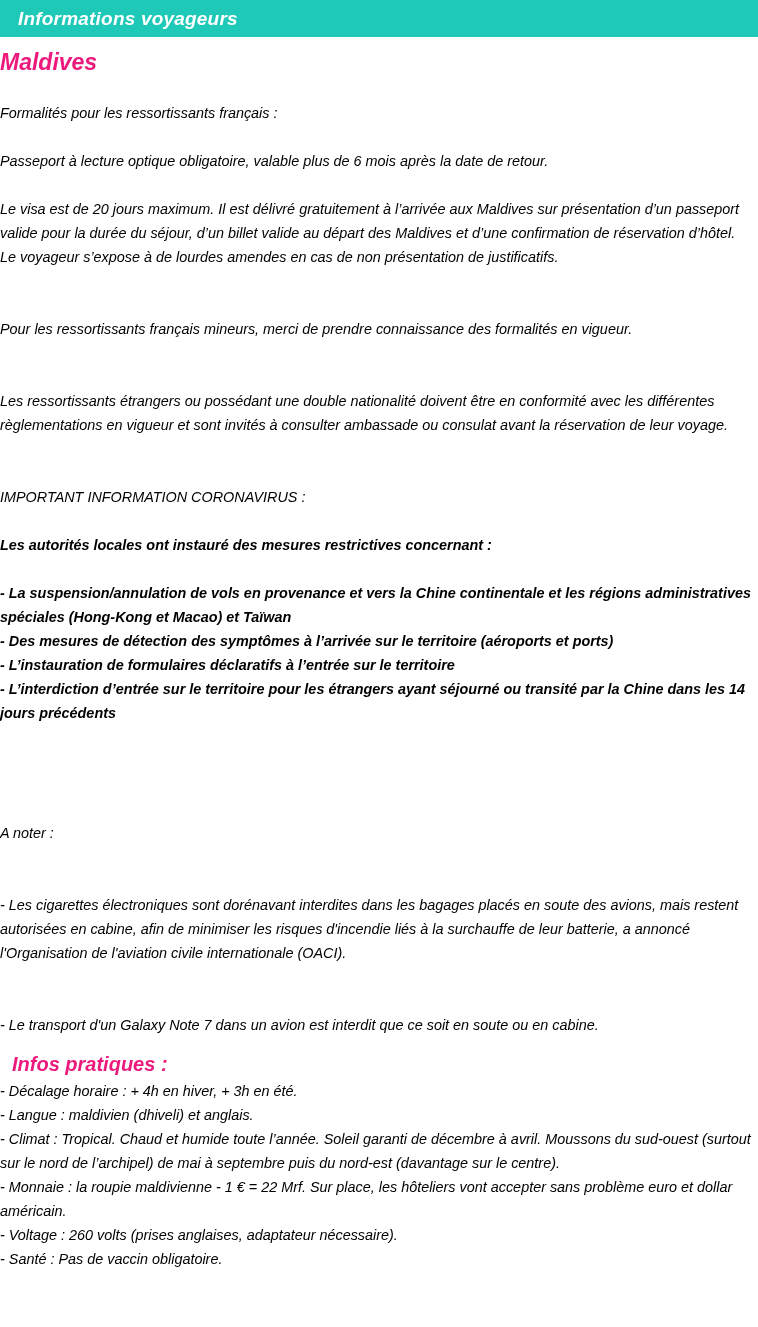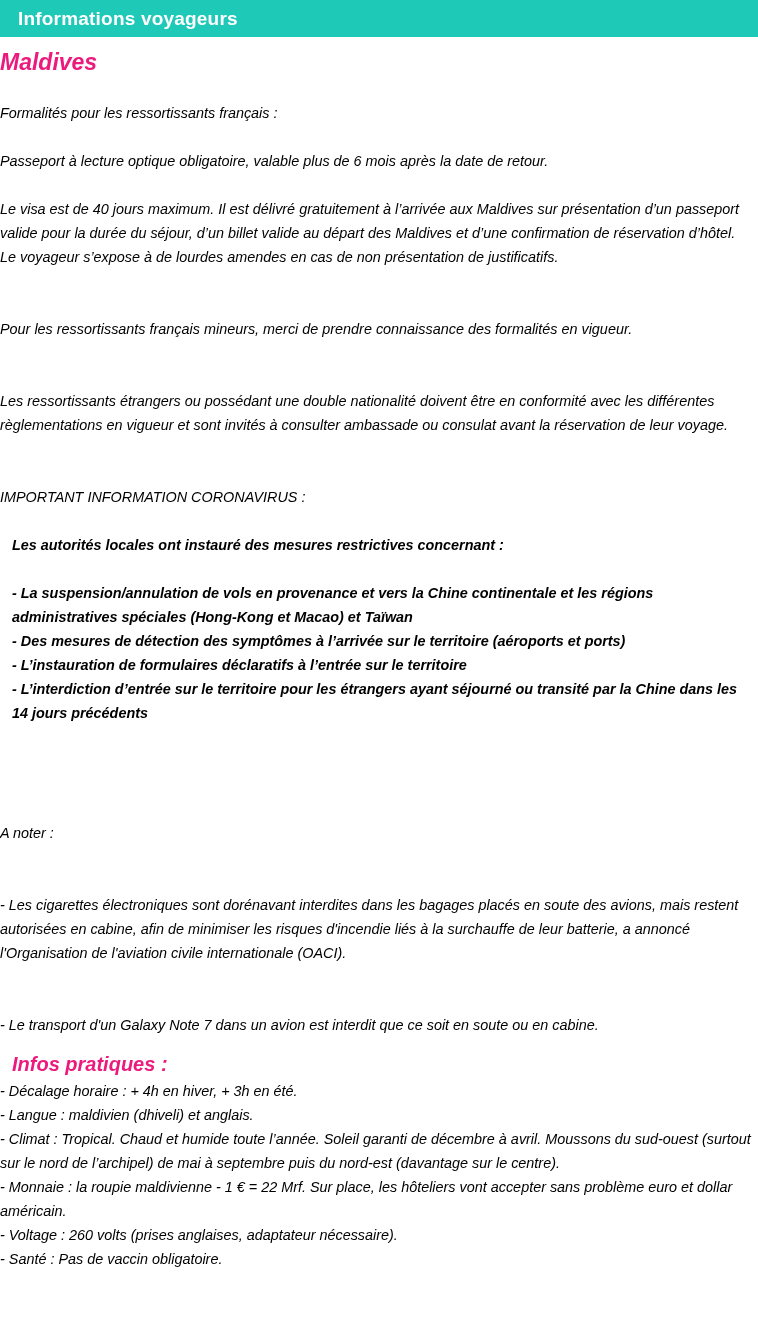--- a/index.html
+++ b/index.html
@@ -20,20 +20,21 @@
   .header-bar {
     background: #1ec9b7;
     height: 37px;
     display: flex;
     align-items: center;
     padding-left: 18px;
     box-sizing: border-box;
   }
   .header-title {
     color: #ffffff;
+    font-style: italic;
     font-weight: bold;
     font-size: 19px;
     letter-spacing: 0.2px;
   }
   .content {
     padding: 0 0 14px 0;
   }
   h1.destination {
     color: #ec1a7d;
     font-style: italic;
@@ -54,21 +55,20 @@
   p.para {
     font-style: italic;
     font-size: 14.4px;
     line-height: 24px;
     margin: 0;
     padding: 0 2px 0 0;
     color: #000000;
   }
   p.para.bold {
     font-weight: bold;
-    margin-left: 12px;
   }
   p.spacer {
     height: 24px;
     margin: 0;
   }
   p.spacer.big {
     height: 48px;
   }
   p.spacer.huge {
     height: 96px;
@@ -86,21 +86,21 @@
   <div class="content">
 
     <h1 class="destination">Maldives</h1>
 
     <div id="body-blocks">
         <p class="spacer"></p>
         <p class="para">Formalités pour les ressortissants français :</p>
         <p class="spacer"></p>
         <p class="para">Passeport à lecture optique obligatoire, valable plus de 6 mois après la date de retour.</p>
         <p class="spacer"></p>
-        <p class="para">Le visa est de 40 jours maximum. Il est délivré gratuitement à l’arrivée aux Maldives sur présentation d’un passeport valide pour la durée du séjour, d’un billet valide au départ des Maldives et d’une confirmation de réservation d’hôtel.</p>
+        <p class="para">Le visa est de 20 jours maximum. Il est délivré gratuitement à l’arrivée aux Maldives sur présentation d’un passeport valide pour la durée du séjour, d’un billet valide au départ des Maldives et d’une confirmation de réservation d’hôtel.</p>
         <p class="para">Le voyageur s’expose à de lourdes amendes en cas de non présentation de justificatifs.</p>
         <p class="spacer big"></p>
         <p class="para">Pour les ressortissants français mineurs, merci de prendre connaissance des formalités en vigueur.</p>
         <p class="spacer big"></p>
         <p class="para">Les ressortissants étrangers ou possédant une double nationalité doivent être en conformité avec les différentes règlementations en vigueur et sont invités à consulter ambassade ou consulat avant la réservation de leur voyage.</p>
         <p class="spacer big"></p>
         <p class="para">IMPORTANT INFORMATION CORONAVIRUS :</p>
         <p class="spacer"></p>
         <p class="para bold">Les autorités locales ont instauré des mesures restrictives concernant :</p>
         <p class="spacer"></p>

